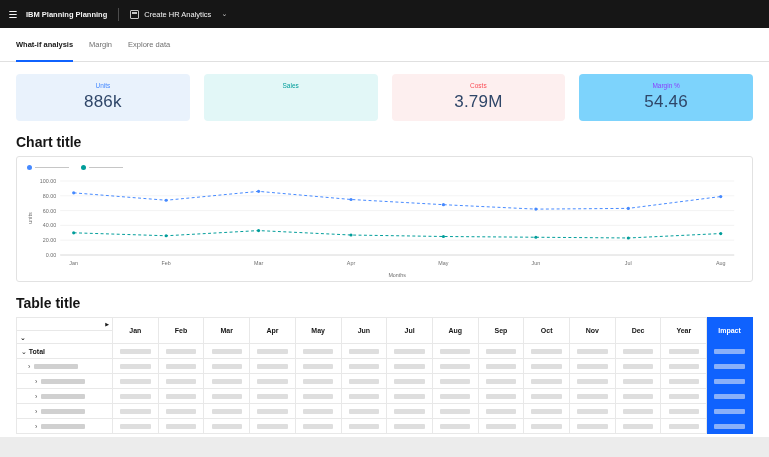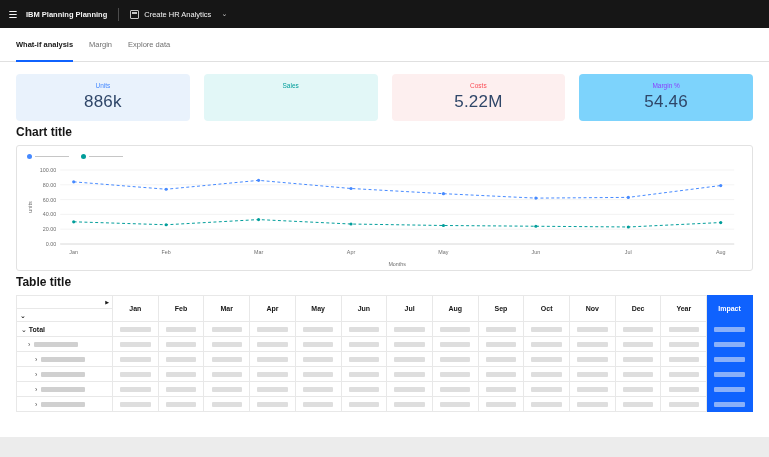--- a/index.html
+++ b/index.html
@@ -23,21 +23,21 @@
   .tab { font-size:7.5px; color:#6f6f6f; display:flex; align-items:center; cursor:pointer; border-bottom:2px solid transparent; margin-bottom:-1px; }
   .tab.active { color:#161616; font-weight:700; border-bottom-color:#0f62fe; }
 
   
   .kpi-row { display:flex; gap:14px; padding:12px 16px 0 16px; }
   .kpi-card { flex:1; border-radius:4px; text-align:center; padding:8px 0 9px 0; }
   .kpi-label { font-size:6.5px; }
   .kpi-value { font-size:17px; font-weight:400; color:#2f4668; margin-top:3px; letter-spacing:.2px; }
 
   
-  .section-title { font-size:12px; font-weight:700; color:#161616; margin:4px 16px 6px 16px; }
+  .section-title { font-size:14px; font-weight:700; color:#161616; margin:13px 16px 6px 16px; }
 
   
   .chart-card { margin:0 16px; background:#fff; border:1px solid #e2e2e2; border-radius:3px; padding:8px 8px 2px 8px; }
   .legend { display:flex; gap:12px; margin:0 0 5px 2px; }
   .legend-item { display:flex; align-items:center; gap:3px; cursor:pointer; }
   .legend-dot { width:5px; height:5px; border-radius:50%; background:#4589ff; }
   .legend-line { width:34px; height:1px; background:#c6c6c6; }
   .chart-svg { display:block; width:100%; height:104px; }
   .chart-svg text.tick { font-size:5.5px; fill:#6f6f6f; font-family:"Liberation Sans","DejaVu Sans",sans-serif; }
   .chart-svg text.axis-label { font-size:5.5px; fill:#6f6f6f; }
@@ -87,21 +87,21 @@
   <div class="kpi-row">
     <div class="kpi-card" style="background: rgb(233, 242, 252);">
       <div class="kpi-label" style="color: rgb(69, 137, 255);">Units</div>
       <div class="kpi-value">886k</div>
     </div>
     <div class="kpi-card" style="background: rgb(226, 247, 247);">
       <div class="kpi-label" style="color: rgb(0, 157, 154);">Sales</div>
     </div>
     <div class="kpi-card" style="background: rgb(253, 239, 239);">
       <div class="kpi-label" style="color: rgb(250, 77, 86);">Costs</div>
-      <div class="kpi-value">5.22M</div>
+      <div class="kpi-value">3.79M</div>
     </div>
     <div class="kpi-card" style="background: #7dd3fc;">
       <div class="kpi-label" style="color: rgb(138, 63, 252);">Margin %</div>
       <div class="kpi-value">54.46</div>
     </div>
   </div>
 
   <div class="section-title">Chart title</div>
   <div class="chart-card">
     <div class="legend">

